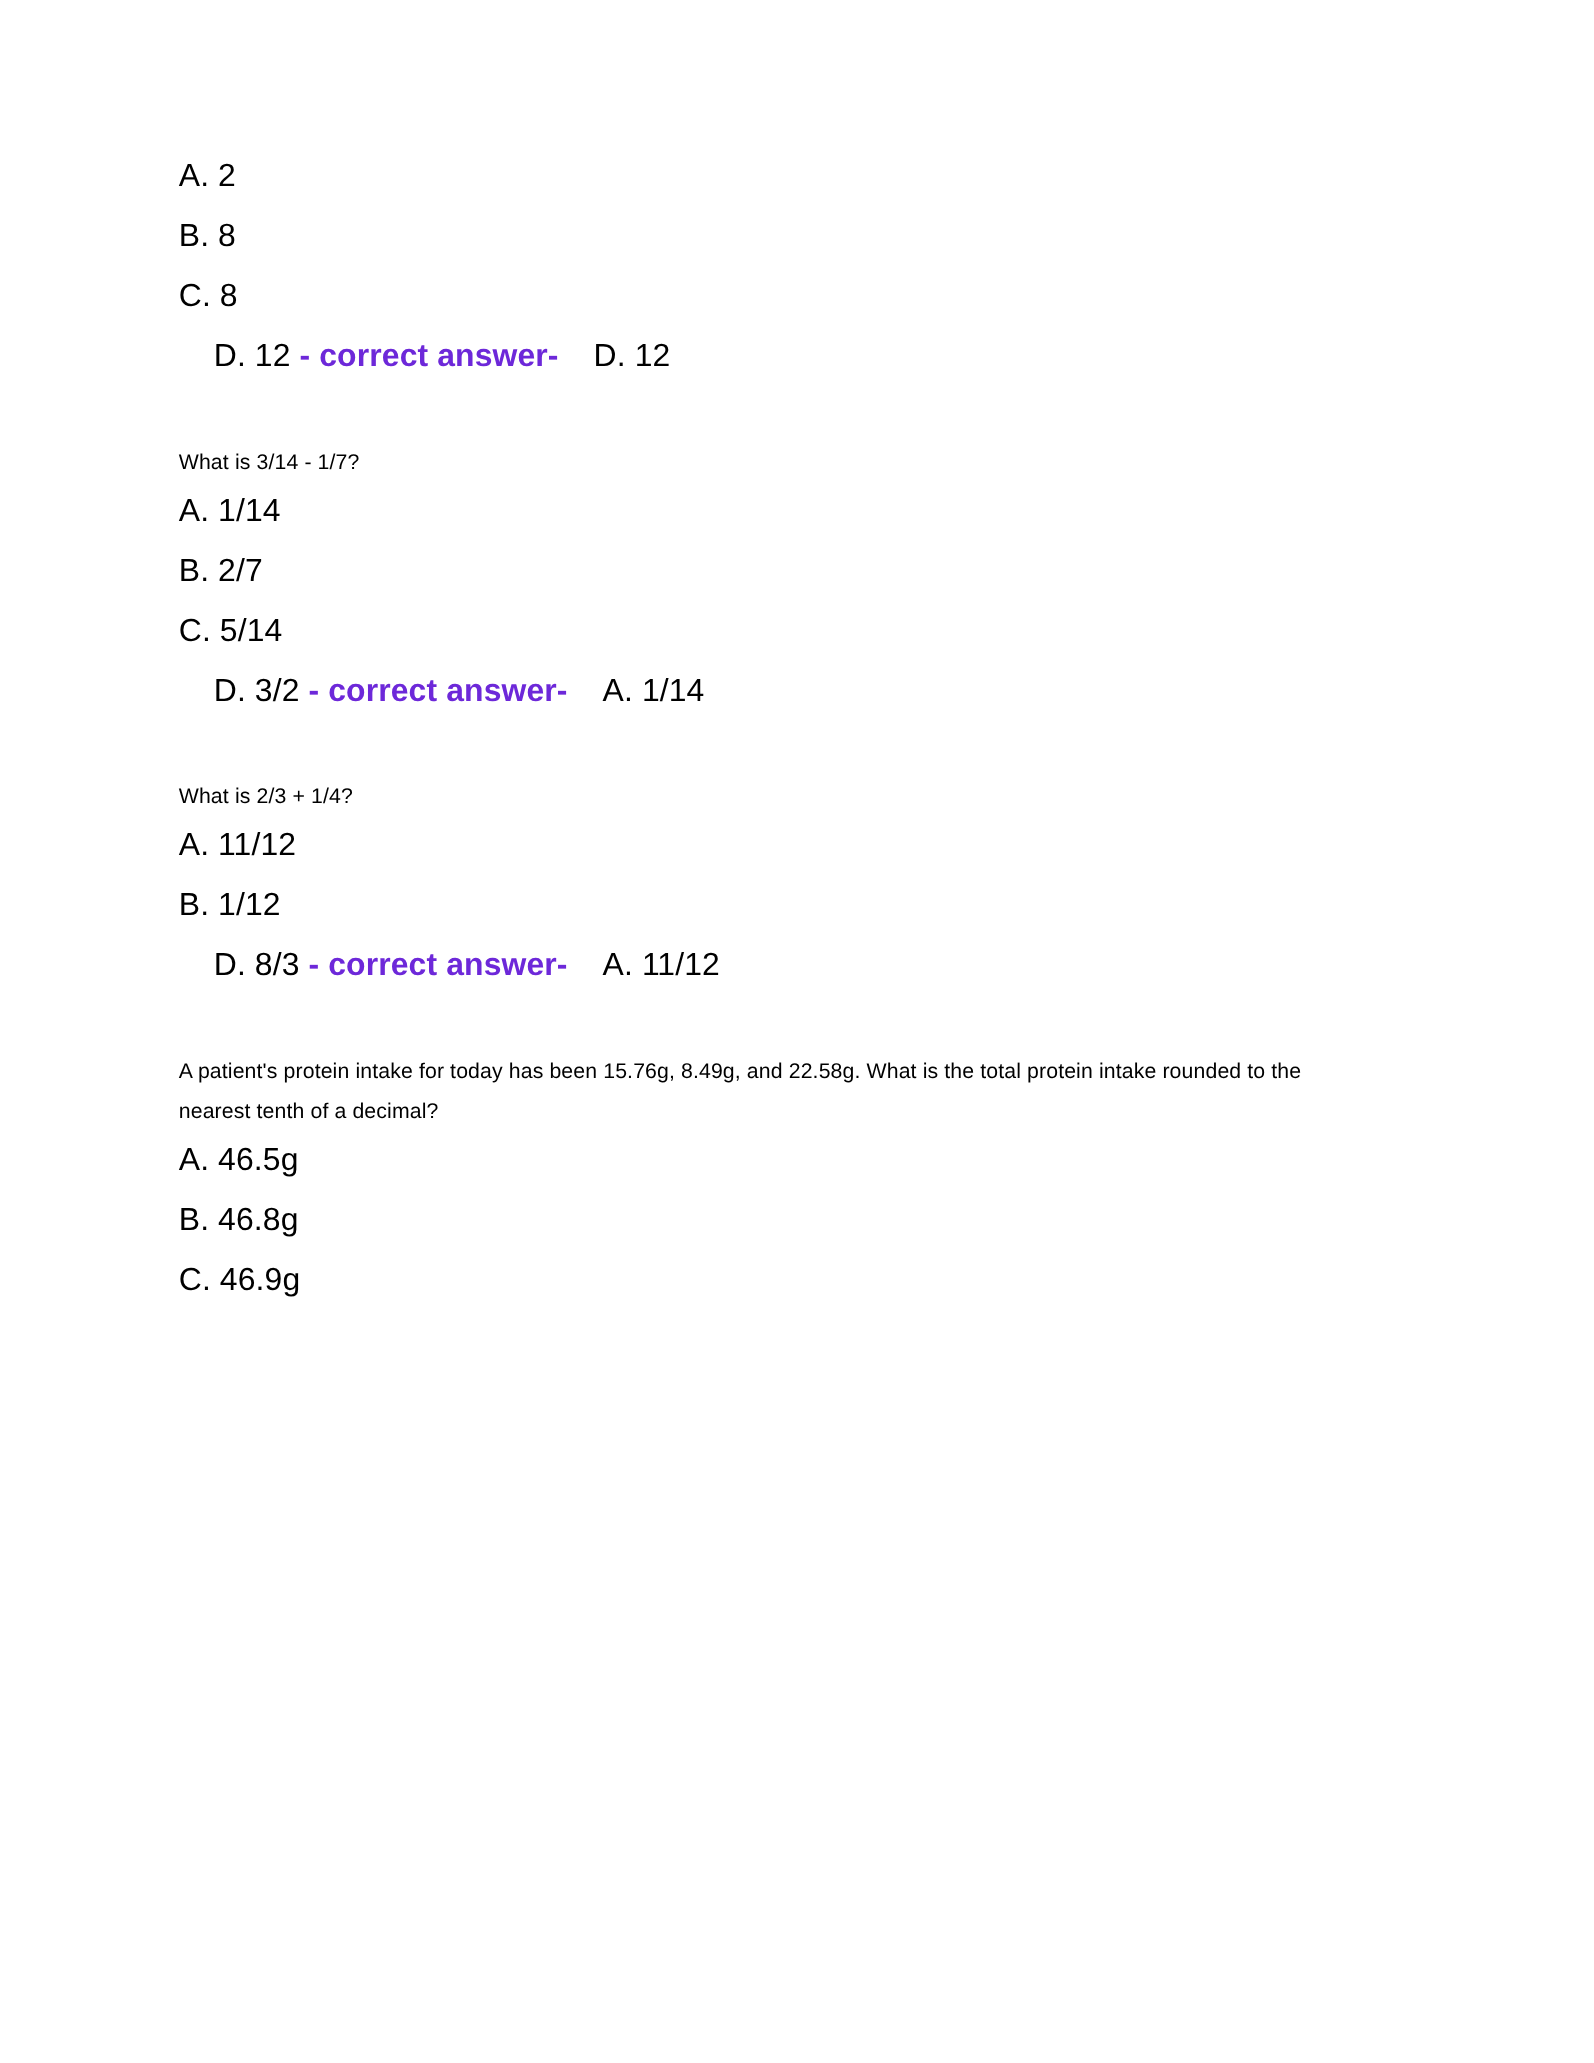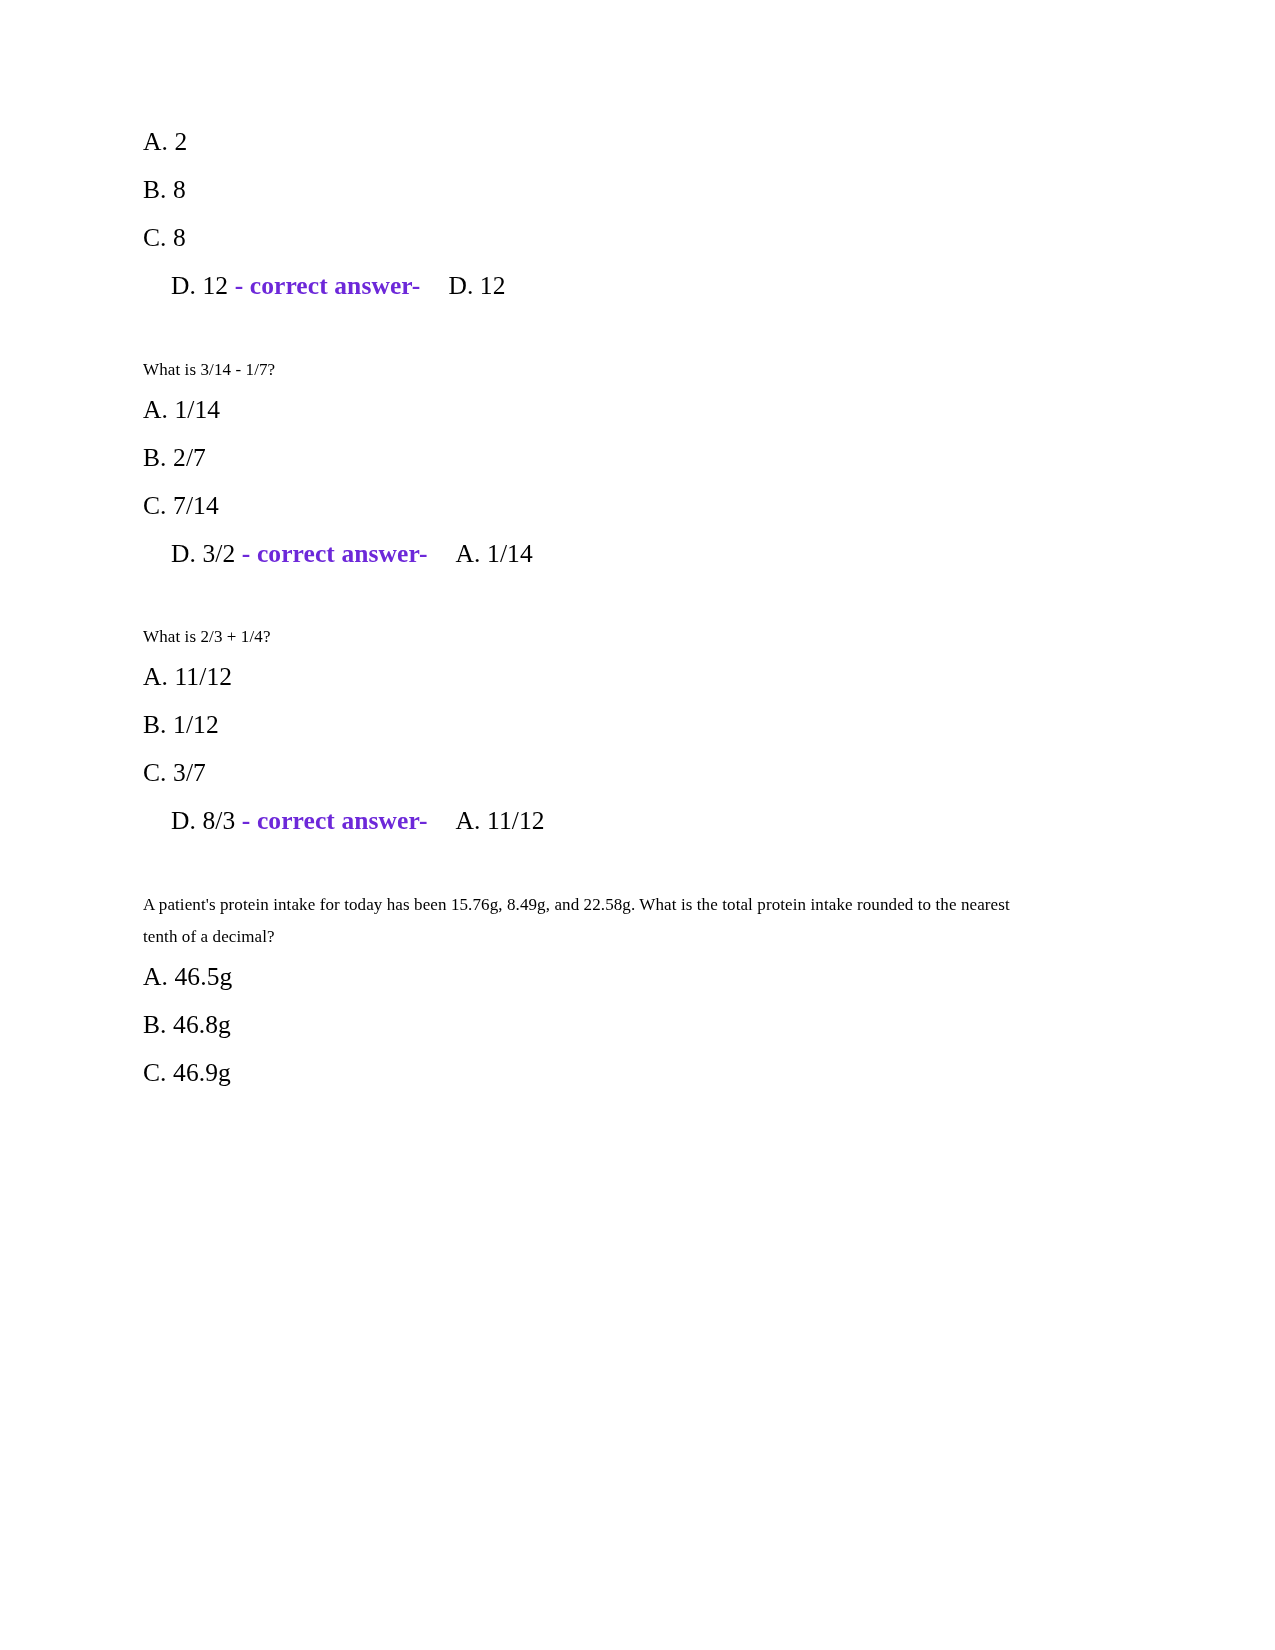--- a/index.html
+++ b/index.html
@@ -12,21 +12,20 @@
     color: #000000;
   }
   .page {
     position: relative;
     width: 1275px;
     height: 1650px;
     background: #ffffff;
     box-sizing: border-box;
     padding: 118px 133px 0 143px;
     overflow: hidden;
-    font-family: Liberation Serif, serif;
   }
   .doc-body {
     width: 905px;
   }
   .q-block {
     margin: 0 0 44px 0;
   }
   .q-block:last-child {
     margin-bottom: 0;
   }
@@ -68,29 +67,28 @@
       <p class="opt">A. 2</p>
       <p class="opt">B. 8</p>
       <p class="opt">C. 8</p>
       <p class="opt opt-answer"><span class="pre">D. 12 </span><span class="marker">- correct answer-</span><span class="post">D. 12</span></p>
     </div>
 
     <div class="q-block">
       <p class="q-stem">What is 3/14 - 1/7?</p>
       <p class="opt">A. 1/14</p>
       <p class="opt">B. 2/7</p>
-      <p class="opt">C. 7/14</p>
+      <p class="opt">C. 5/14</p>
       <p class="opt opt-answer"><span class="pre">D. 3/2 </span><span class="marker">- correct answer-</span><span class="post">A. 1/14</span></p>
     </div>
 
     <div class="q-block">
       <p class="q-stem">What is 2/3 + 1/4?</p>
       <p class="opt">A. 11/12</p>
       <p class="opt">B. 1/12</p>
-      <p class="opt">C. 3/7</p>
       <p class="opt opt-answer"><span class="pre">D. 8/3 </span><span class="marker">- correct answer-</span><span class="post">A. 11/12</span></p>
     </div>
 
     <div class="q-block">
       <p class="q-stem">A patient's protein intake for today has been 15.76g, 8.49g, and 22.58g. What is the total protein intake rounded to the nearest tenth of a decimal?</p>
       <p class="opt">A. 46.5g</p>
       <p class="opt">B. 46.8g</p>
       <p class="opt">C. 46.9g</p>
     </div>
 

